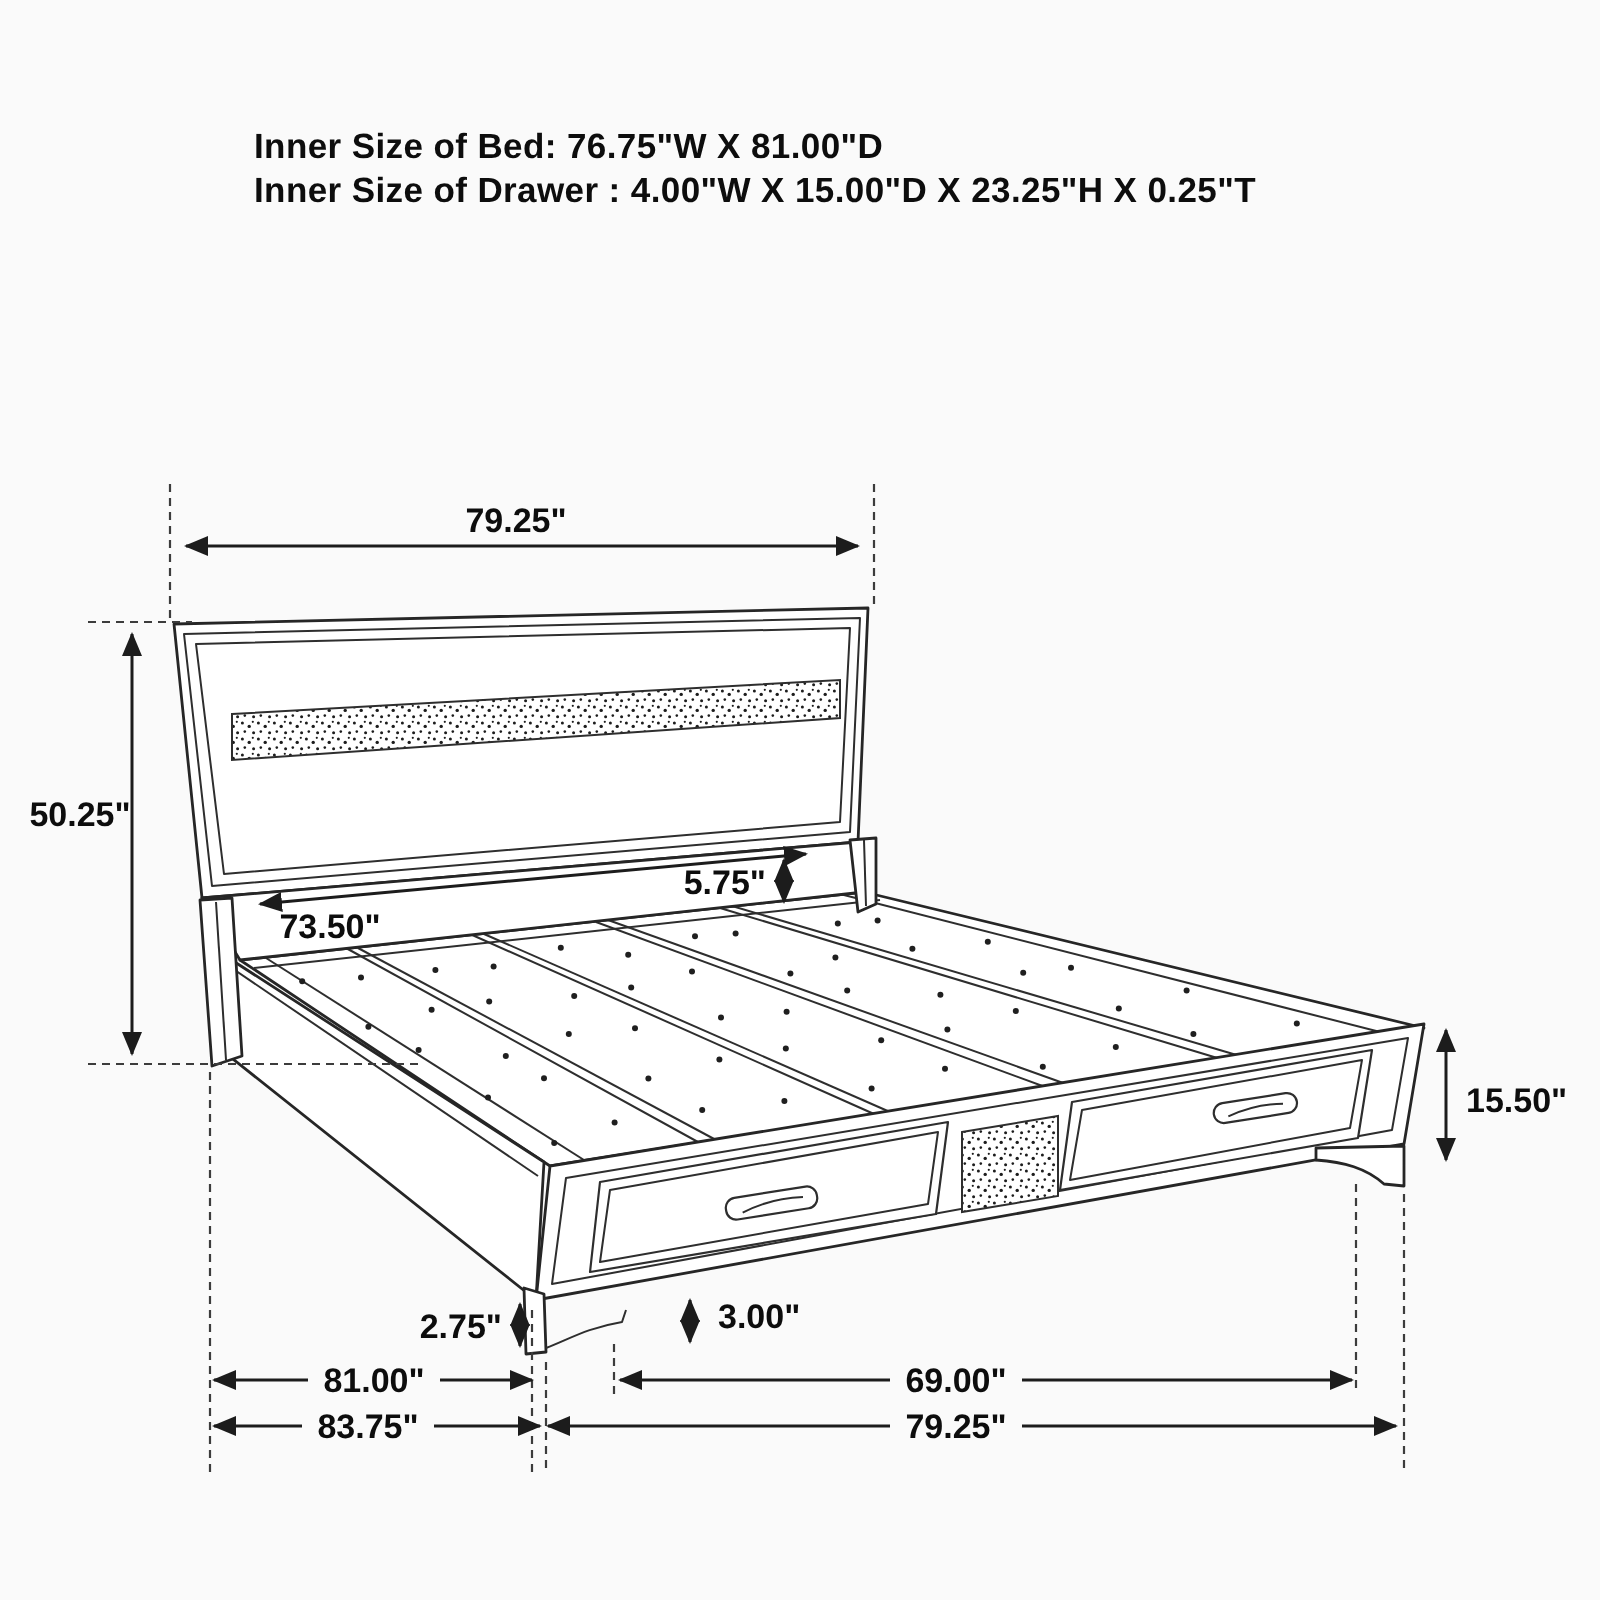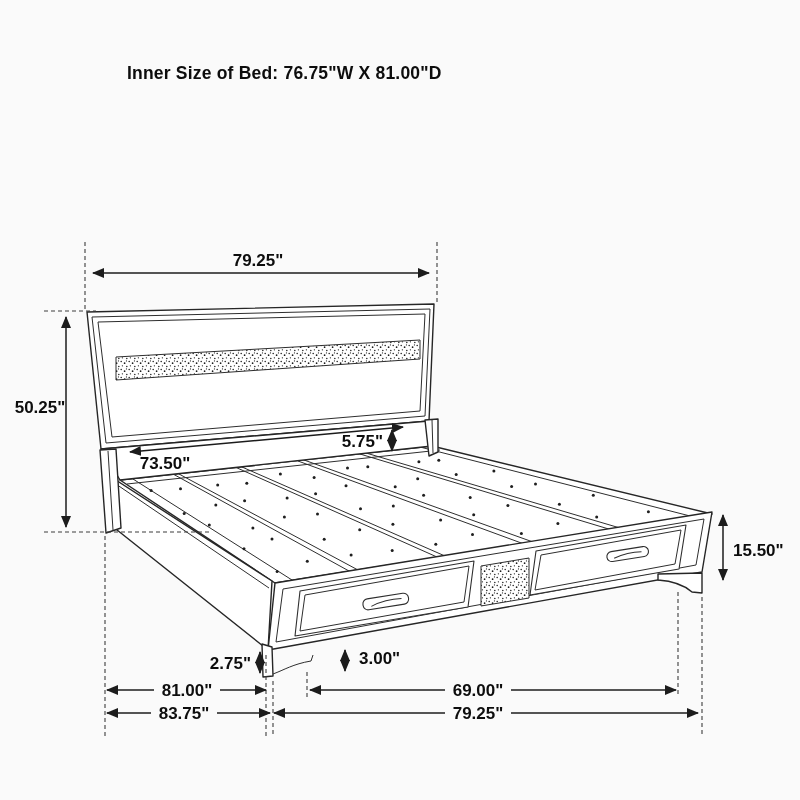--- a/index.html
+++ b/index.html
@@ -22,20 +22,21 @@
   .dim-label{font:bold 17px "Liberation Sans",sans-serif;fill:#0d0d0d;}
   .lblbg{fill:#fafafa;}
 </style>
 </head>
 <body>
 
 <div id="canvas">
 
   <div id="titles">
     <div>Inner Size of Bed: 76.75"W X 81.00"D</div>
+    <div>Inner Size of Drawer : 4.00"W X 15.00"D X 23.25"H X 0.25"T</div>
   </div>
 
   <svg width="800" height="800" viewBox="0 0 800 800">
     <defs>
       <marker id="arrow" markerUnits="userSpaceOnUse" markerWidth="12" markerHeight="10" viewBox="0 0 12 10" refX="11" refY="5" orient="auto-start-reverse">
         <path d="M0,0 L12,5 L0,10 Z" fill="#1c1c1c"></path>
       </marker>
       <pattern id="speckles" width="8" height="8" patternUnits="userSpaceOnUse">
         <rect width="8" height="8" fill="#ffffff"></rect>
         <circle cx="1.2" cy="1.5" r="0.75" fill="#1c1c1c"></circle>

